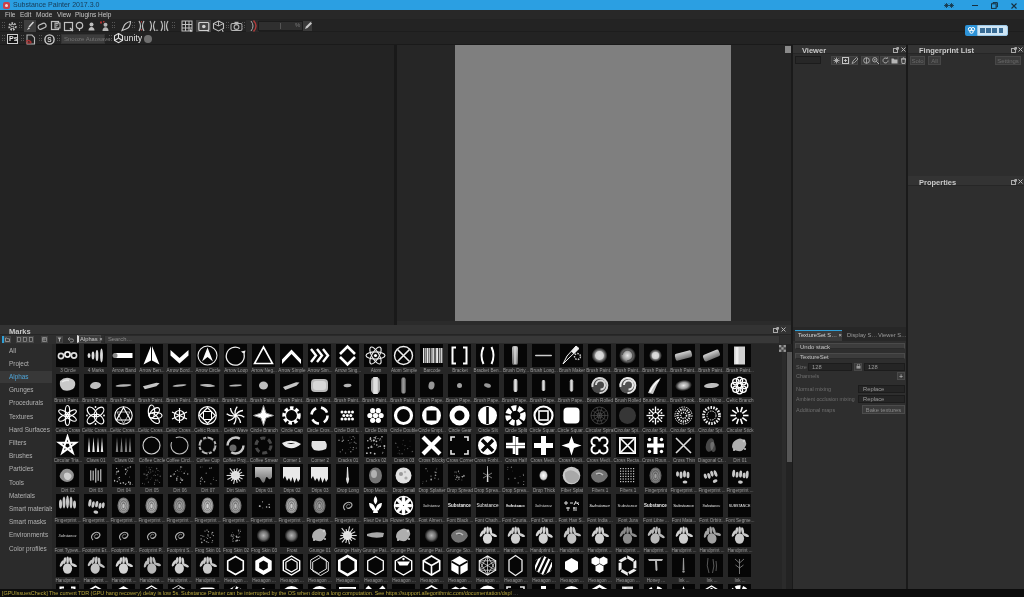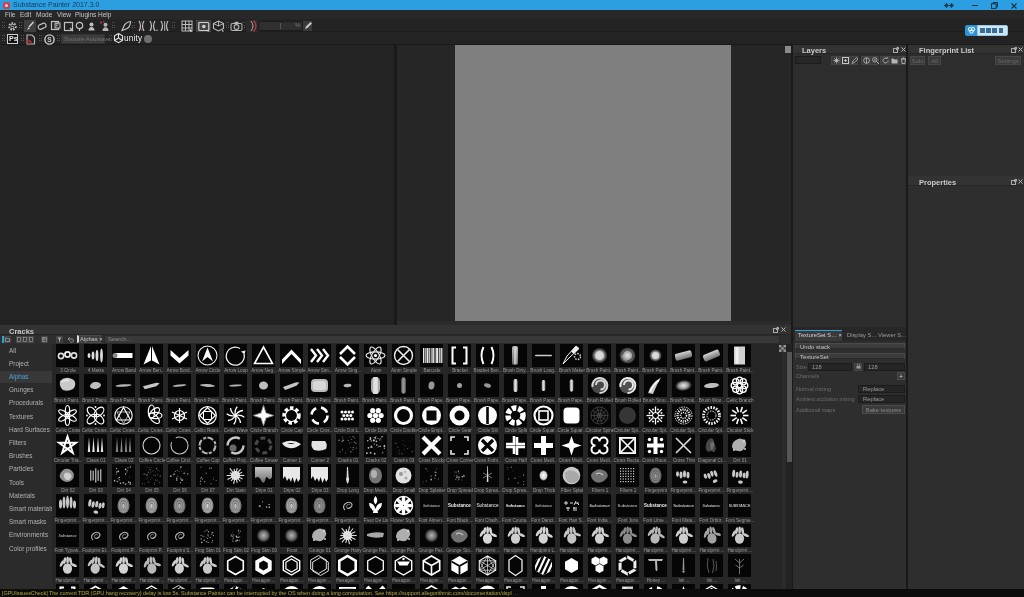--- a/index.html
+++ b/index.html
@@ -203,21 +203,21 @@
     <div class="abs" style="left:980px;top:27.5px;width:25px;height:5.5px;background:repeating-linear-gradient(90deg,#3a6d96 0 4.5px,#cfe6f5 4.5px 6.2px)"></div>
     <div class="abs" style="left:0;top:45px;width:394px;height:282px;background:#232323"></div>
     <div class="abs" style="left:394px;top:45px;width:3px;height:282px;background:#191919"></div>
     <div class="abs" style="left:397px;top:45px;width:394px;height:282px;background:#262626"></div>
     <div class="abs" style="left:455px;top:45px;width:276px;height:276px;background:#7f7f7f"></div>
     <div class="abs" style="left:397px;top:321px;width:394px;height:6px;background:#2b2b2b"></div>
     <div class="abs" style="left:785px;top:46px;width:6px;height:7px;background:#8a8a8a"></div>
     <div class="abs" style="left:791px;top:45px;width:2px;height:552px;background:#1a1a1a"></div>
     <div class="abs" style="left:793px;top:45px;width:113px;height:282px;background:#2d2d2d"></div>
     <div class="abs" style="left:793px;top:45px;width:113px;height:9px;background:#333;border-bottom:1px solid #262626"></div>
-    <div class="hdr" style="left:802px;top:46px">Layers</div>
+    <div class="hdr" style="left:802px;top:46px">Viewer</div>
     <svg class="abs" style="left:893px;top:47px" width="6" height="6" viewBox="0 0 6 6">
       <rect x="0.5" y="1.5" width="4" height="4" fill="none" stroke="#aaa"></rect>
       <path d="M3 3 5.5 0.5M3.5 0.5h2v2" stroke="#aaa" fill="none"></path>
     </svg>
     <svg class="abs" style="left:901px;top:47px" width="5" height="5" viewBox="0 0 5 5">
       <path d="M0.5 0.5 4.5 4.5M4.5 0.5 0.5 4.5" stroke="#b5b5b5" stroke-width="1"></path>
     </svg>
     <div class="fld" style="left:795px;top:56px;width:26px;height:8px;background:#272727"></div>
     <div class="ibtn" style="left:831px;top:55.5px"></div>
     <svg class="abs" style="left:831.5px;top:56px" width="9" height="9" viewBox="0 0 9 9">
@@ -300,21 +300,21 @@
     <div class="lbl" style="left:796px;top:373px">Channels</div>
     <div class="abs" style="left:897px;top:372px;width:8px;height:8px;background:#3a3a3a;border:1px solid #4a4a4a;color:#ccc;font-size:7px;text-align:center;line-height:7px">+</div>
     <div class="lbl" style="left:796px;top:385.5px">Normal mixing</div>
     <div class="fld" style="left:858px;top:384.5px;width:47px;height:8px;color:#9a9a9a;font-size:5.8px;padding-left:4px;line-height:7.5px">Replace</div>
     <div class="lbl" style="left:796px;top:395.5px;font-size:5.2px">Ambient occlusion mixing</div>
     <div class="fld" style="left:858px;top:394.5px;width:47px;height:8px;color:#9a9a9a;font-size:5.8px;padding-left:4px;line-height:7.5px">Replace</div>
     <div class="lbl" style="left:796px;top:406.5px">Additional maps</div>
     <div class="abs" style="left:862px;top:404.5px;width:43px;height:9px;background:#3a3a3a;border:1px solid #4c4c4c;color:#8a8a8a;font-size:5.8px;text-align:center;line-height:8.5px">Bake textures</div>
     <div class="abs" style="left:0;top:325px;width:791px;height:264px;background:#2b2b2b"></div>
     <div class="abs" style="left:0;top:325px;width:791px;height:10px;background:#333;border-bottom:1px solid #252525"></div>
-    <div class="hdr" style="left:9px;top:326.5px">Cracks</div>
+    <div class="hdr" style="left:9px;top:326.5px">Marks</div>
     <svg class="abs" style="left:773px;top:327px" width="6" height="6" viewBox="0 0 6 6">
       <rect x="0.5" y="1.5" width="4" height="4" fill="none" stroke="#aaa"></rect>
       <path d="M3 3 5.5 0.5M3.5 0.5h2v2" stroke="#aaa" fill="none"></path>
     </svg>
     <svg class="abs" style="left:781px;top:327px" width="5" height="5" viewBox="0 0 5 5">
       <path d="M0.5 0.5 4.5 4.5M4.5 0.5 0.5 4.5" stroke="#b5b5b5" stroke-width="1"></path>
     </svg>
     <div class="abs" style="left:0;top:335px;width:791px;height:9px;background:#2e2e2e"></div>
     <div class="abs" style="left:2px;top:336px;width:1.5px;height:7px;background:#2f9fd6"></div>
     <div class="ibtn" style="left:4px;top:335.5px;width:7px;height:7px"></div>

